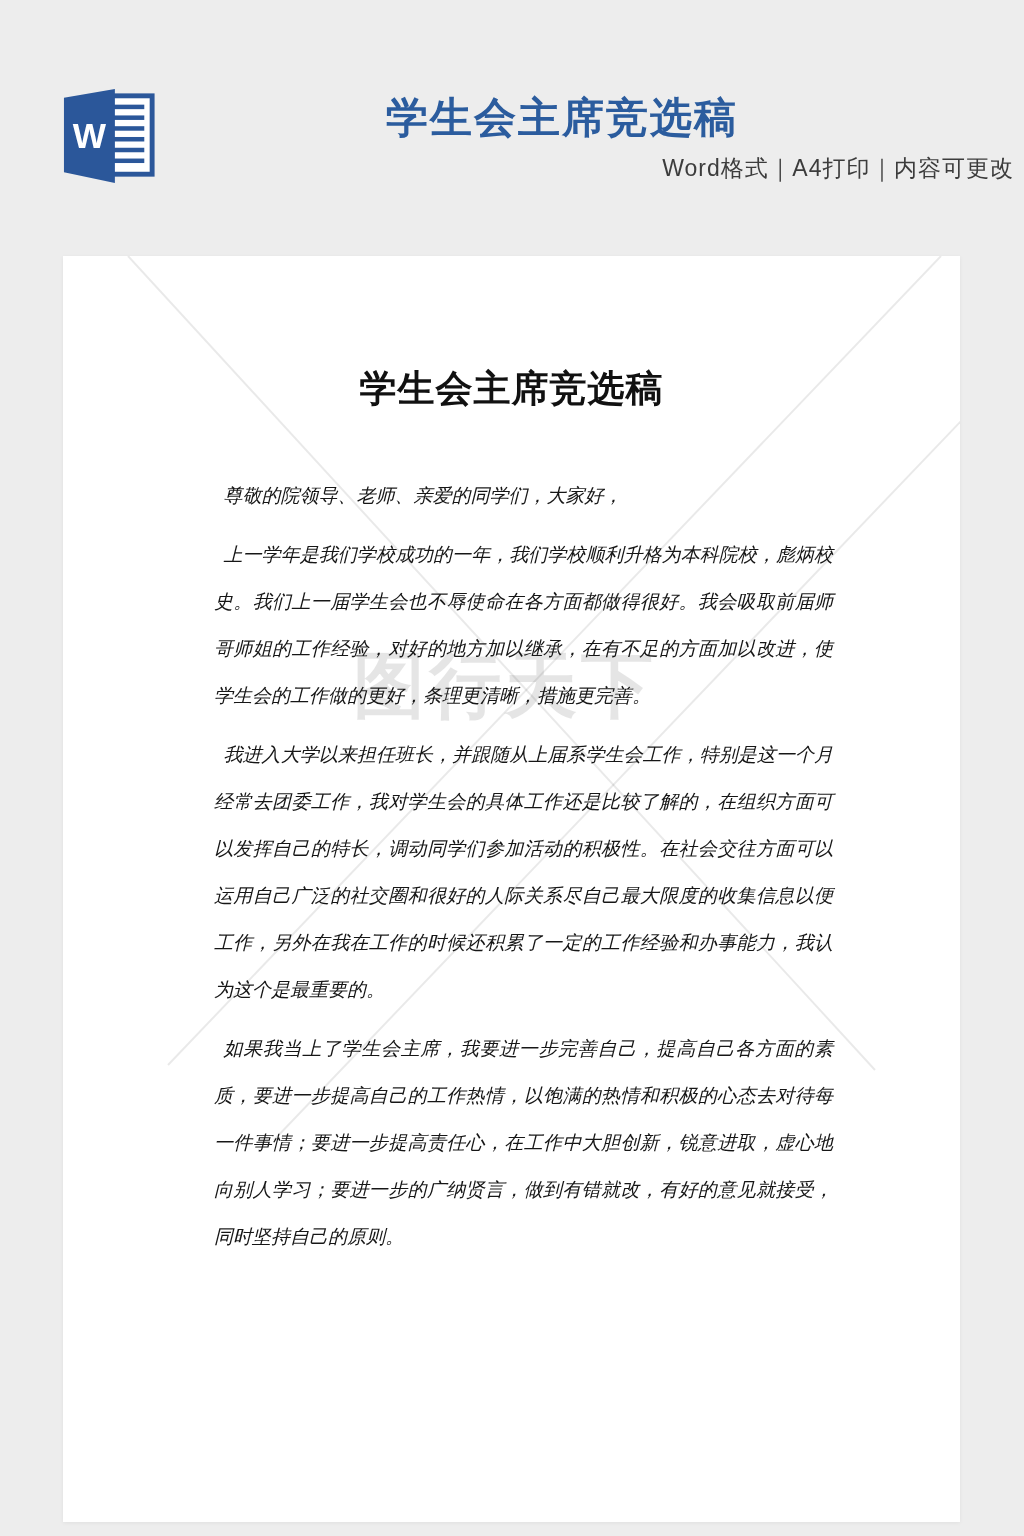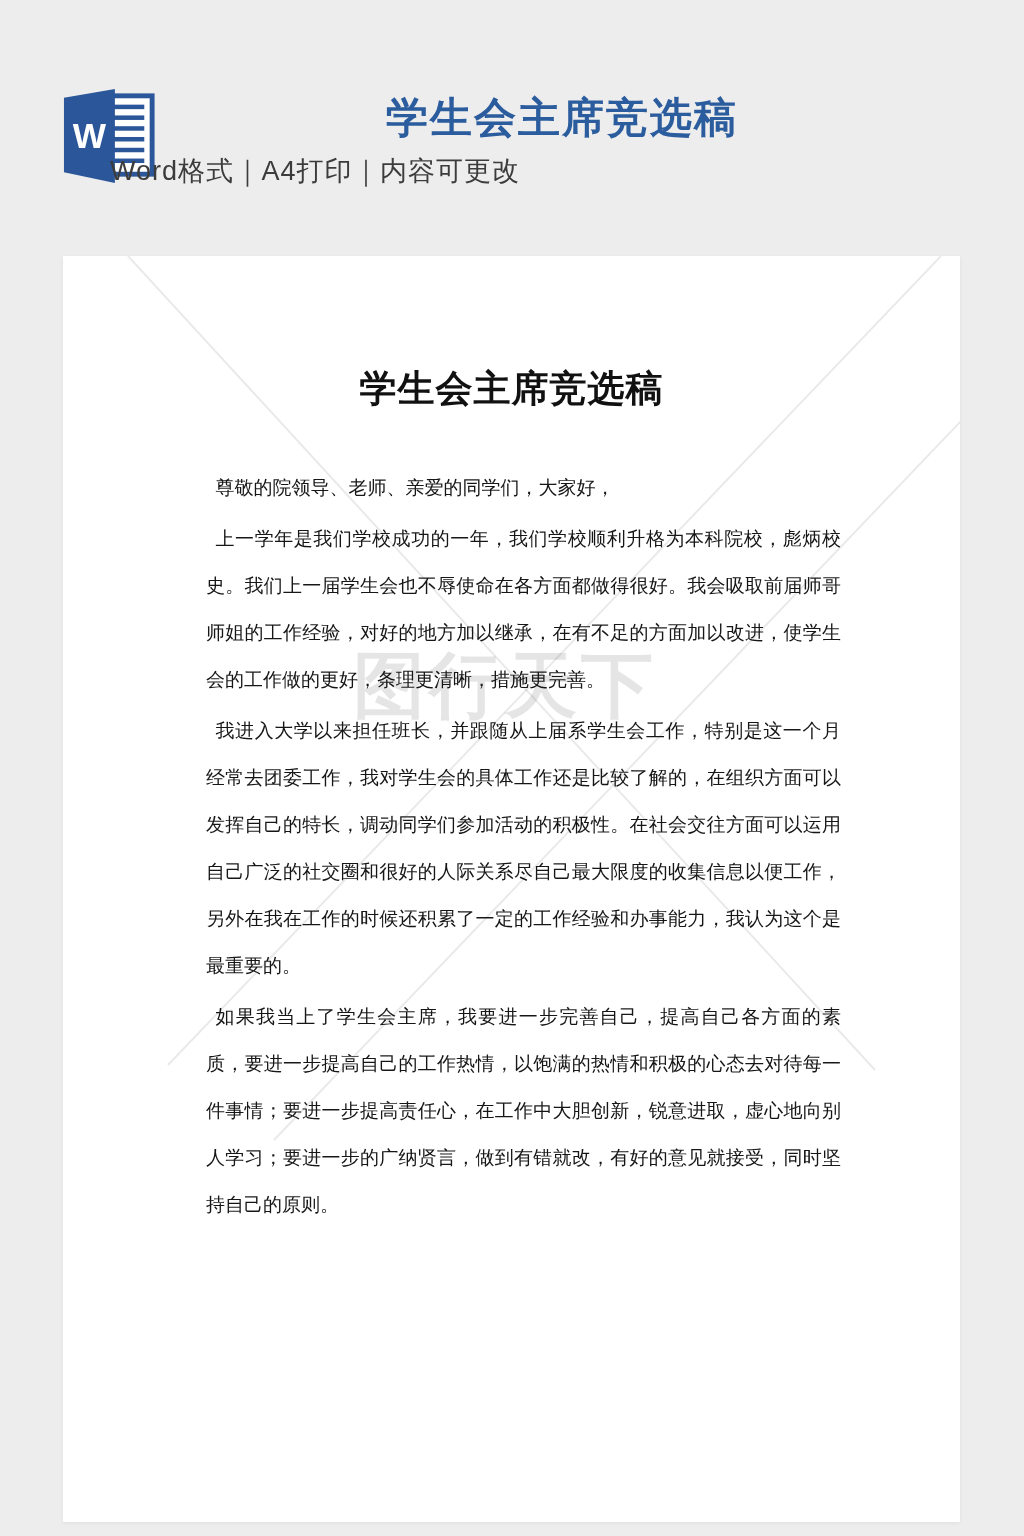--- a/index.html
+++ b/index.html
@@ -5,33 +5,33 @@
   html,body{margin:0;padding:0;}
   body{width:1024px;height:1536px;background:#ededed;}
   .stage{position:relative;width:1024px;height:1536px;background:#ededed;overflow:hidden;
          font-family:"Liberation Sans",sans-serif;}
 
   
   .site-header{position:absolute;left:0;top:0;width:1024px;height:256px;}
   .word-icon{position:absolute;left:62px;top:87px;width:96px;height:98px;}
   .header-title{position:absolute;left:110px;right:10px;top:90px;text-align:center;
                 font-size:42px;font-weight:bold;letter-spacing:2px;}
-  .header-subtitle{position:absolute;left:110px;right:10px;top:153px;text-align:left;
-                   font-size:27px;color:#3c3c3c;letter-spacing:1px;}
+  .header-subtitle{position:absolute;left:110px;right:10px;top:153px;text-align:right;
+                   font-size:23px;color:#3c3c3c;letter-spacing:1px;}
 
   
   .doc-page{position:absolute;left:63px;top:256px;width:897px;height:1266px;background:#ffffff;
             box-shadow:0 1px 4px rgba(0,0,0,0.06);}
   .doc-title{position:absolute;left:0;top:108px;width:897px;margin:0;text-align:center;
              font-family:"Liberation Serif","DejaVu Serif",serif;
              font-size:37px;font-weight:bold;color:#111111;letter-spacing:1px;}
   .doc-body{position:absolute;left:139px;top:204px;width:643px;
             font-family:"Liberation Serif","DejaVu Serif",serif;
             font-size:19px;line-height:47px;color:#161616;text-align:justify;}
-  .doc-body p{margin:4px;text-indent:0.5em;}
+  .doc-body p{margin:12px;text-indent:0.5em;font-style:italic;}
 
   
   .watermark-lines{position:absolute;left:0;top:0;width:897px;height:1266px;pointer-events:none;}
   .watermark-text{position:absolute;left:290px;top:382px;width:360px;
                   font-family:"Liberation Serif","DejaVu Serif",serif;
                   font-size:72px;font-weight:bold;letter-spacing:4px;
                   color:rgba(0,0,0,0.10);white-space:nowrap;pointer-events:none;}
 </style>
 </head>
 <body>

